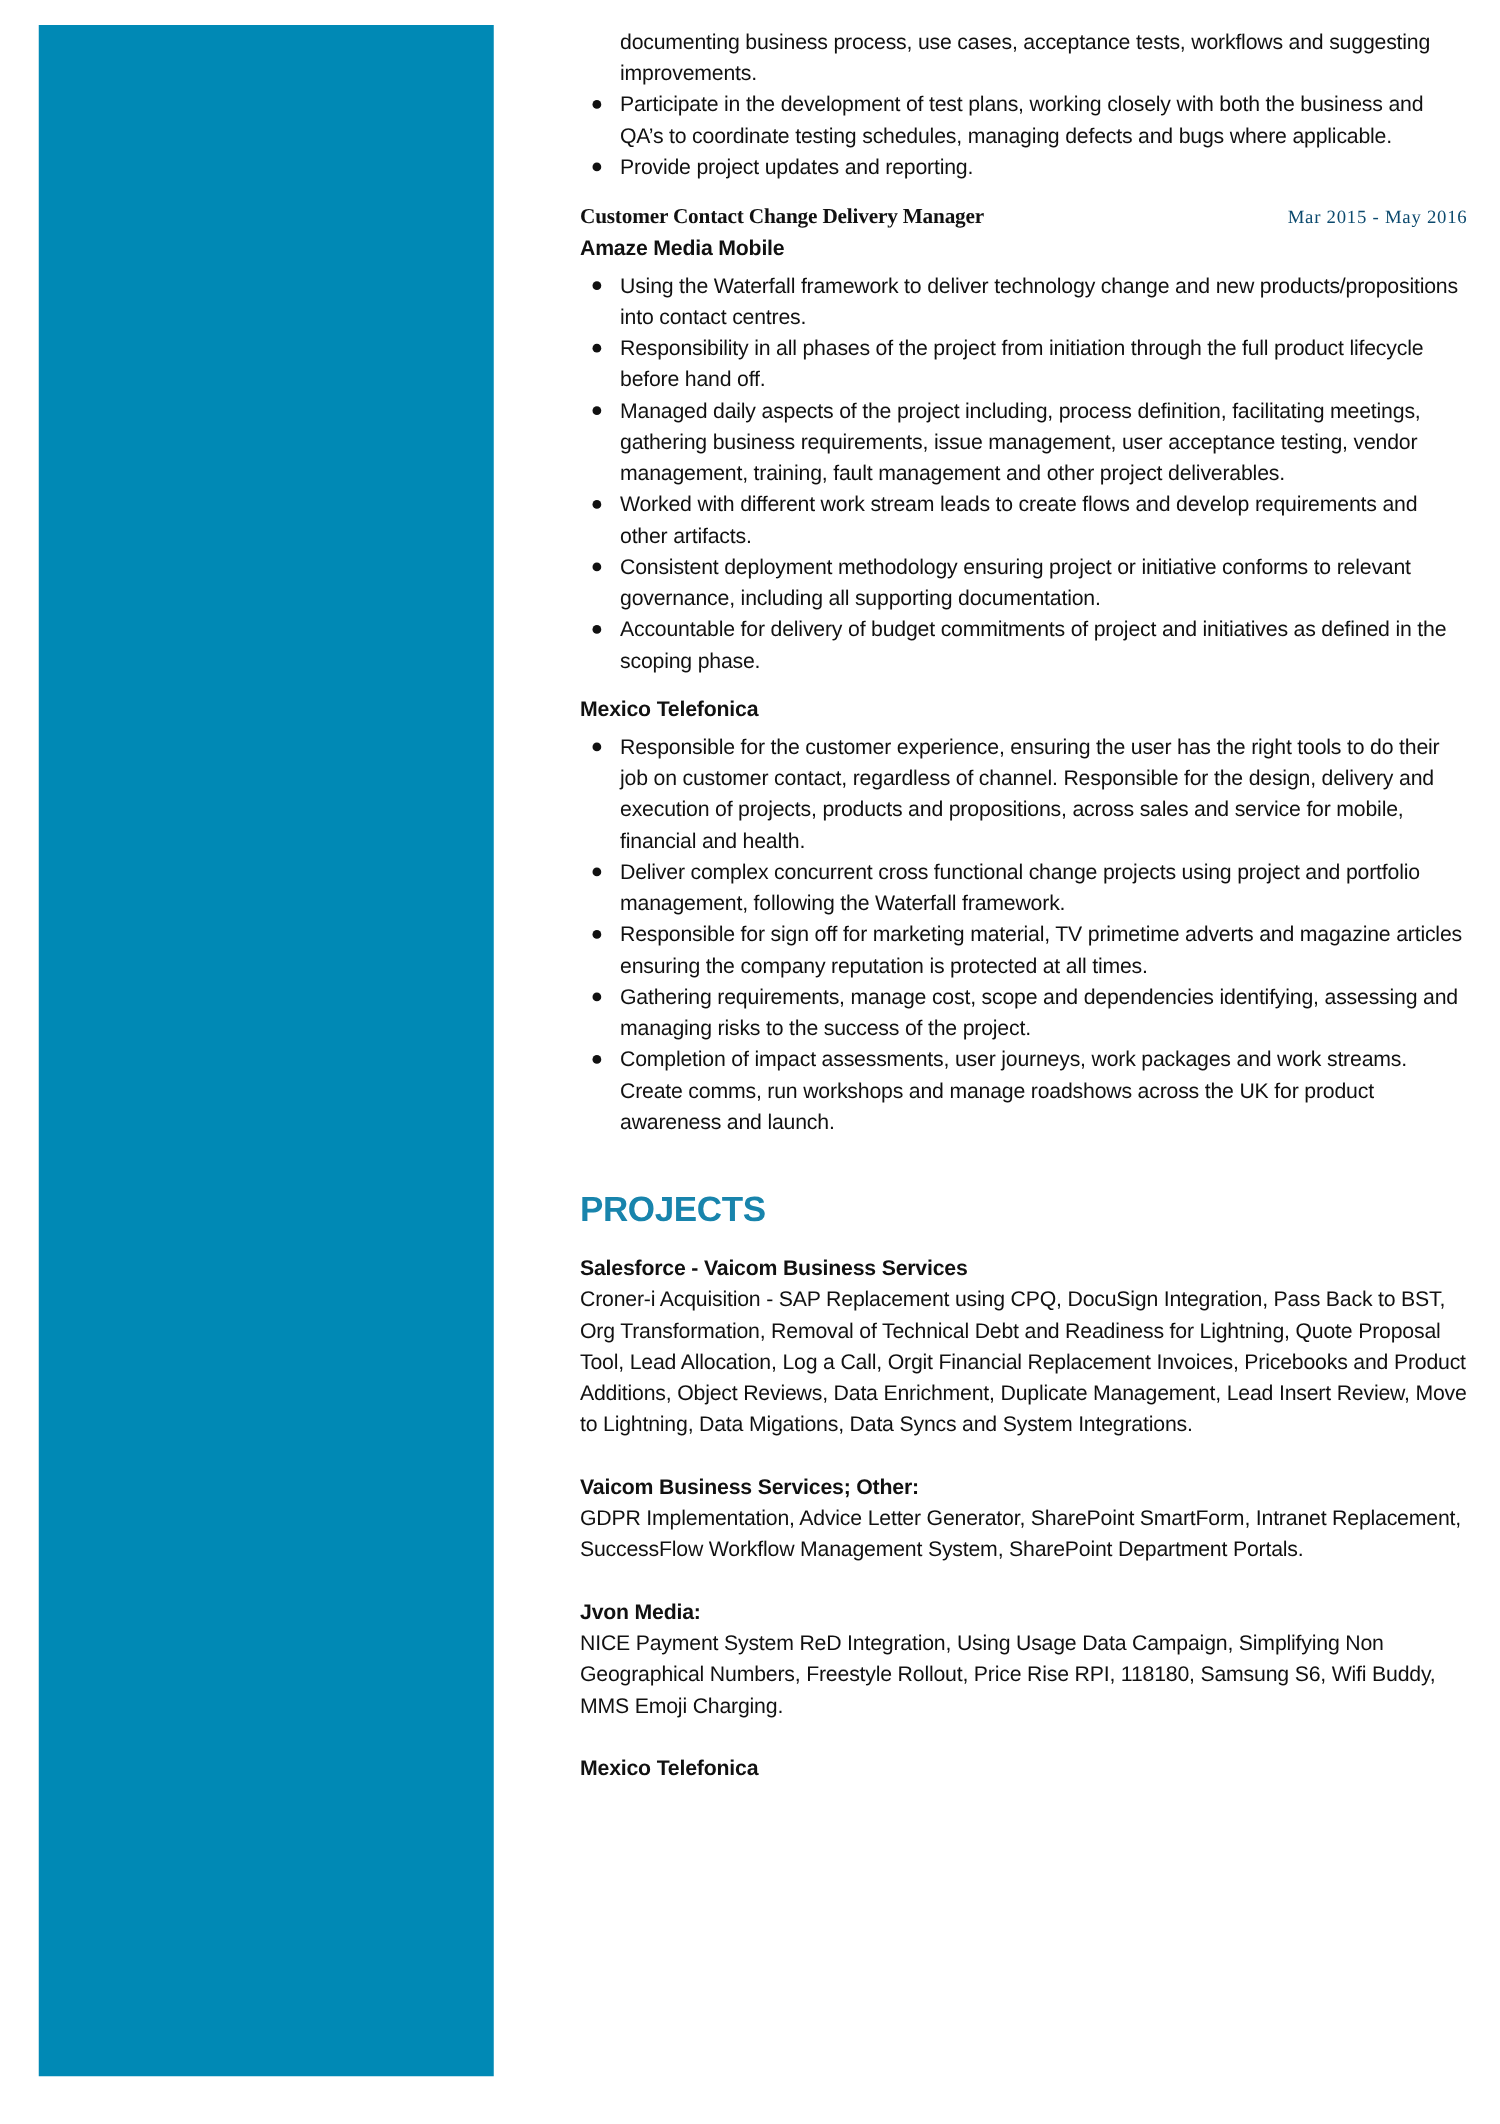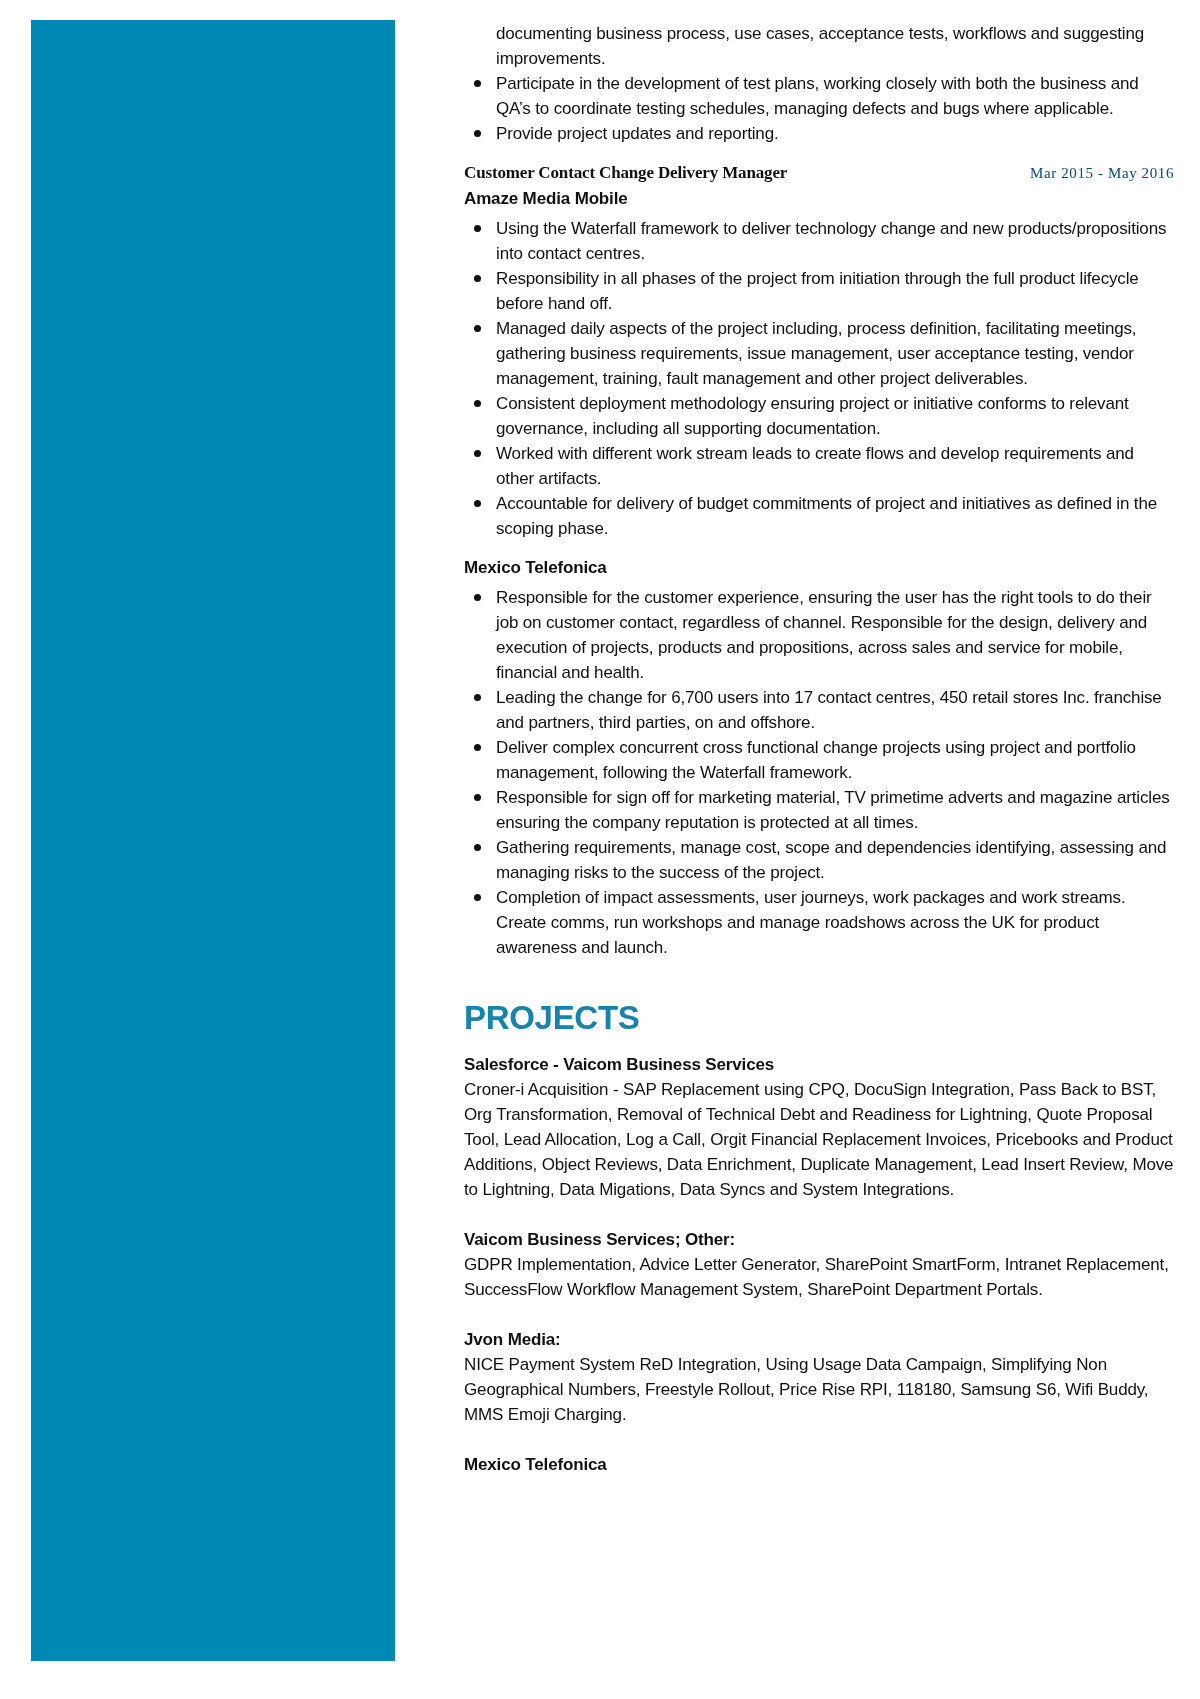--- a/index.html
+++ b/index.html
@@ -77,21 +77,21 @@
       font-size: 15px;
       letter-spacing: 0.6px;
       margin-right: 2px;
     }
     .job-company {
       margin-bottom: 4px;
     }
     .section-title {
       color: #1884ac;
       font-weight: bold;
-      font-size: 33px;
+      font-size: 28px;
       letter-spacing: -0.3px;
       margin-top: 42px;
       margin-bottom: 18px;
       line-height: 32px;
     }
     .project {
       margin-bottom: 25px;
     }
     .project-title {
       font-weight: bold;
@@ -123,31 +123,30 @@
   <section class="job">
     <div class="job-head">
       <span class="job-title">Customer Contact Change Delivery Manager</span>
       <span class="job-date">Mar 2015 - May 2016</span>
     </div>
     <div class="job-company">Amaze Media Mobile</div>
     <ul class="bullets">
       <li><span class="dot"></span><span>Using the Waterfall framework to deliver technology change and new products/propositions into contact centres.</span></li>
       <li><span class="dot"></span><span>Responsibility in all phases of the project from initiation through the full product lifecycle before hand off.</span></li>
       <li><span class="dot"></span><span>Managed daily aspects of the project including, process definition, facilitating meetings, gathering business requirements, issue management, user acceptance testing, vendor management, training, fault management and other project deliverables.</span></li>
+      <li><span class="dot"></span><span>Worked with different work stream leads to create flows and develop requirements and other artifacts.</span></li>
       <li><span class="dot"></span><span>Consistent deployment methodology ensuring project or initiative conforms to relevant governance, including all supporting documentation.</span></li>
-      <li><span class="dot"></span><span>Worked with different work stream leads to create flows and develop requirements and other artifacts.</span></li>
       <li><span class="dot"></span><span>Accountable for delivery of budget commitments of project and initiatives as defined in the scoping phase.</span></li>
     </ul>
   </section>
 
   <section class="job">
     <div class="job-company">Mexico Telefonica</div>
     <ul class="bullets">
       <li><span class="dot"></span><span>Responsible for the customer experience, ensuring the user has the right tools to do their job on customer contact, regardless of channel. Responsible for the design, delivery and execution of projects, products and propositions, across sales and service for mobile, financial and health.</span></li>
-      <li><span class="dot"></span><span>Leading the change for 6,700 users into 17 contact centres, 450 retail stores Inc. franchise and partners, third parties, on and offshore.</span></li>
       <li><span class="dot"></span><span>Deliver complex concurrent cross functional change projects using project and portfolio management, following the Waterfall framework.</span></li>
       <li><span class="dot"></span><span>Responsible for sign off for marketing material, TV primetime adverts and magazine articles ensuring the company reputation is protected at all times.</span></li>
       <li><span class="dot"></span><span>Gathering requirements, manage cost, scope and dependencies identifying, assessing and managing risks to the success of the project.</span></li>
       <li><span class="dot"></span><span>Completion of impact assessments, user journeys, work packages and work streams. Create comms, run workshops and manage roadshows across the UK for product awareness and launch.</span></li>
     </ul>
   </section>
 
   <section>
     <h2 class="section-title">PROJECTS</h2>
 

